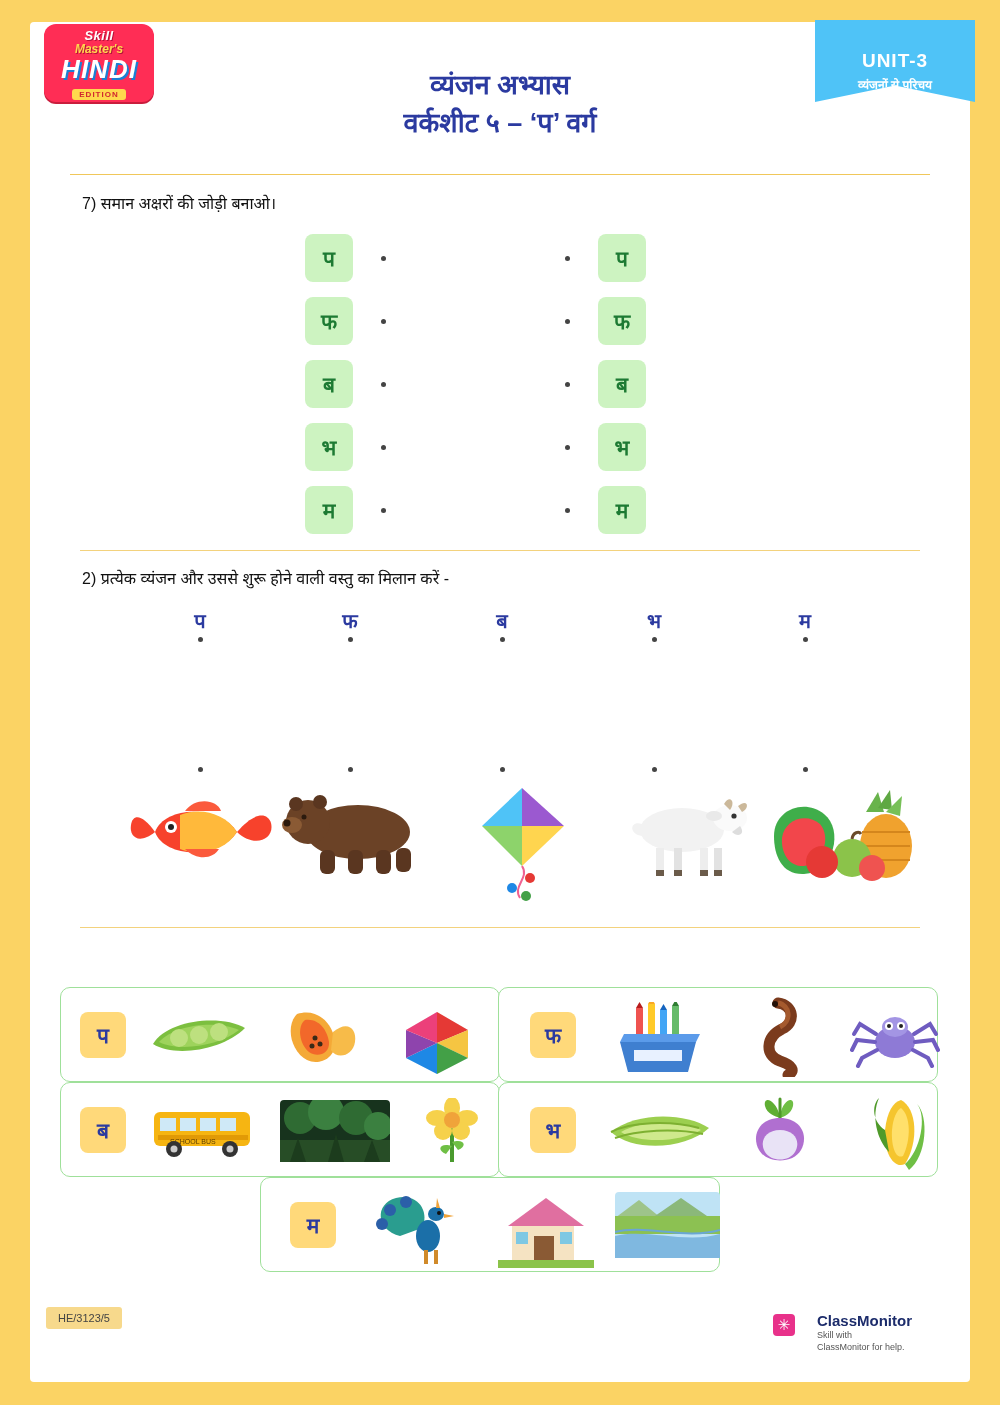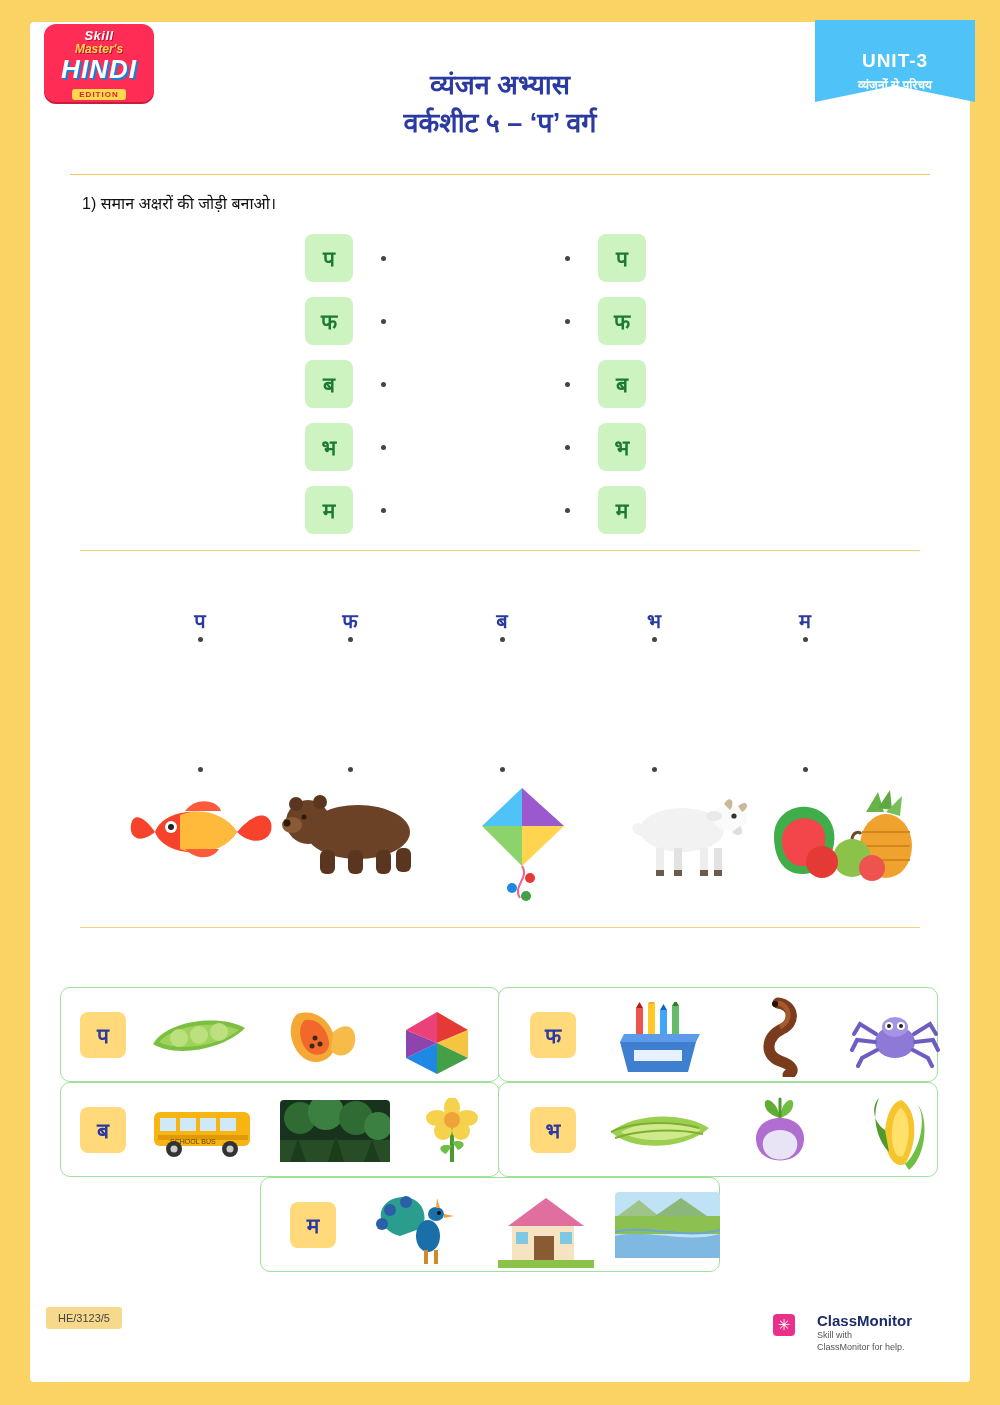--- a/index.html
+++ b/index.html
@@ -157,21 +157,21 @@
     <div class="u1">UNIT-3</div>
     <div class="u2">व्यंजनों से परिचय</div>
   </div>
 
   <div class="title-wrap">
     <div class="t1">व्यंजन अभ्यास</div>
     <div class="t2">वर्कशीट ५ – ‘प’ वर्ग</div>
   </div>
   <div class="title-rule"></div>
 
-  <div class="q" style="top:170px;">1) समान अक्षरों की जोड़ी बनाओ।</div>
+  <div class="q" style="top:170px;">7) समान अक्षरों की जोड़ी बनाओ।</div>
 
   <div class="row1" style="left:275px; top:212px;">
     <div class="tile">प</div>
     <div style="width:28px"></div>
       <div class="dot"></div>
   </div>
   <div class="row1" style="left:535px; top:212px;">
     <div class="dot"></div>
       <div style="width:28px"></div>
     <div class="tile">प</div>
@@ -216,20 +216,21 @@
       <div class="dot"></div>
   </div>
   <div class="row1" style="left:535px; top:464px;">
     <div class="dot"></div>
       <div style="width:28px"></div>
     <div class="tile">म</div>
   </div>
 
   <div class="sec-rule" style="top:528px;"></div>
 
+  <div class="q" style="top:545px;">2) प्रत्येक व्यंजन और उससे शुरू होने वाली वस्तु का मिलान करें -</div>
 
   <div class="q2letter" style="left:140px; top:585px;">प</div>
   <div class="q2letter" style="left:290px; top:585px;">फ</div>
   <div class="q2letter" style="left:442px; top:585px;">ब</div>
   <div class="q2letter" style="left:594px; top:585px;">भ</div>
   <div class="q2letter" style="left:745px; top:585px;">म</div>
 
   <div class="q2dot" style="left:168px; top:615px;"></div>
   <div class="q2dot" style="left:318px; top:615px;"></div>
   <div class="q2dot" style="left:470px; top:615px;"></div>

